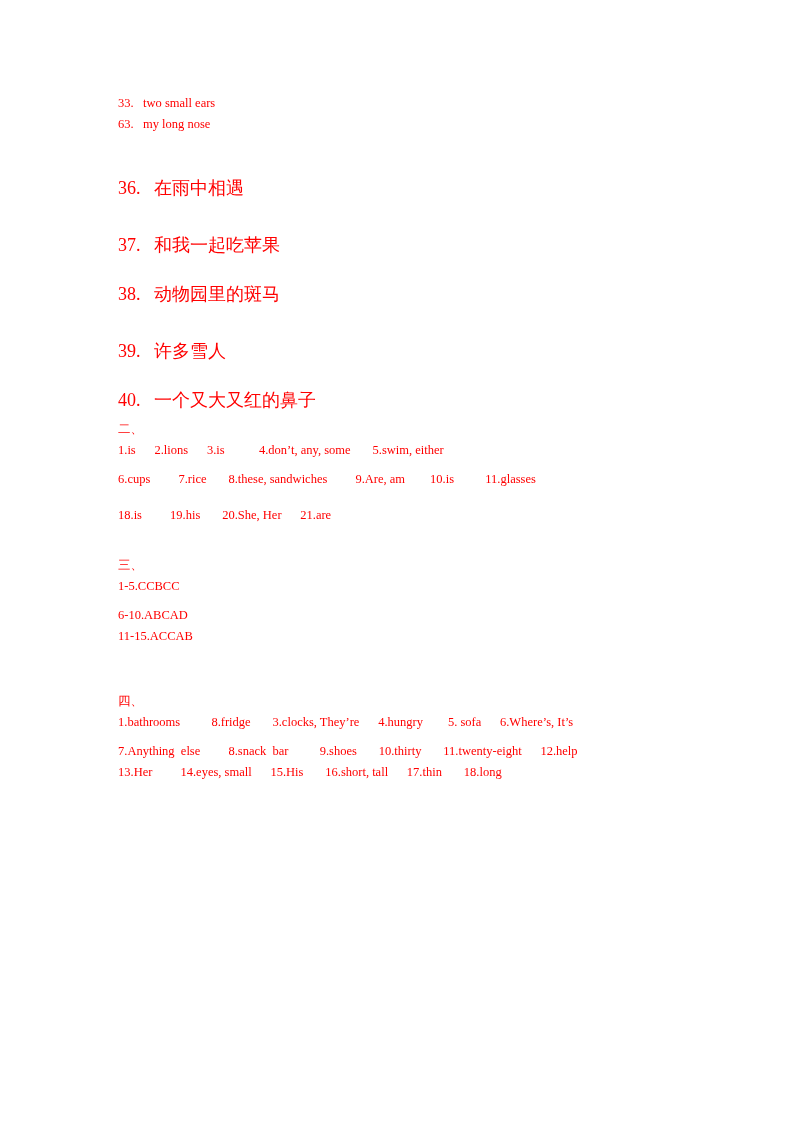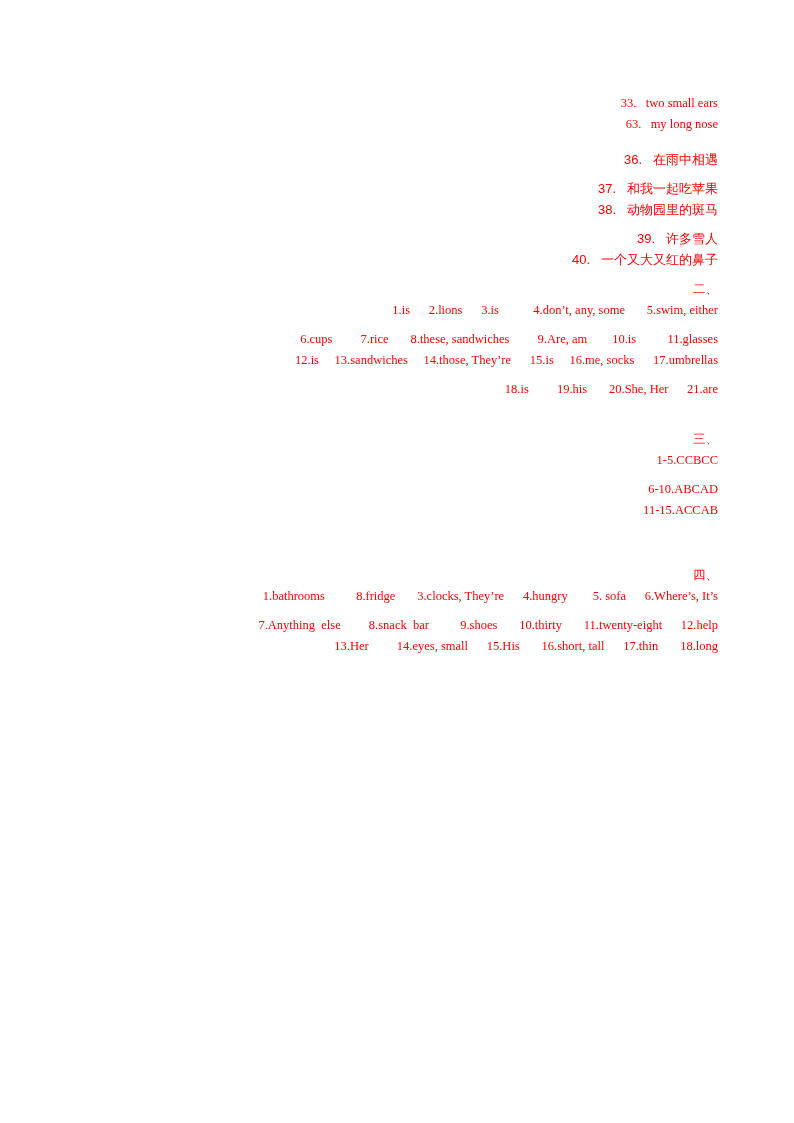--- a/index.html
+++ b/index.html
@@ -14,40 +14,40 @@
     font-family: "Liberation Serif", "DejaVu Serif", serif;
     overflow: hidden;
   }
   #page {
     position: absolute;
     left: 0;
     top: 0;
     width: 794px;
     height: 1123px;
     background: #ffffff;
-    text-align: right;
   }
   .doc-body {
     position: absolute;
     left: 118px;
     top: 96px;
     width: 600px;
   }
   .ans-line {
     color: #ff0000;
     font-size: 12.5px;
     line-height: 14px;
     white-space: pre;
     font-family: "Liberation Serif", "DejaVu Serif", serif;
     margin: 0;
     padding: 0;
   }
   .cn {
-    font-family: Liberation Sans, sans-serif;
-    font-size: 13px;
+    font-family: Liberation Serif, serif;
+    font-size: 18px;
+    margin-top: 28px;
   }
   .sec-head {
     color: #ff0000;
     font-size: 12.5px;
     line-height: 14px;
     white-space: pre;
     font-family: "DejaVu Sans", "Liberation Sans", sans-serif;
     margin: 0;
     padding: 0;
   }
@@ -80,21 +80,20 @@
 
     <div class="gap-md"></div>
 
     <div>
       <div class="sec-head">二、</div>
       <div class="gap-sm"></div>
       <div class="ans-line">1.is      2.lions      3.is           4.don’t, any, some       5.swim, either</div>
       <div class="gap-md"></div>
       <div class="ans-line">6.cups         7.rice       8.these, sandwiches         9.Are, am        10.is          11.glasses</div>
       <div class="gap-sm"></div>
-      <div class="ans-line">12.is     13.sandwiches     14.those, They’re      15.is     16.me, socks      17.umbrellas</div>
       <div class="gap-md"></div>
       <div class="ans-line">18.is         19.his       20.She, Her      21.are</div>
     </div>
 
     <div class="gap-xl"></div>
 
     <div>
       <div class="sec-head">三、</div>
       <div class="gap-sm"></div>
       <div class="ans-line">1-5.CCBCC</div>

